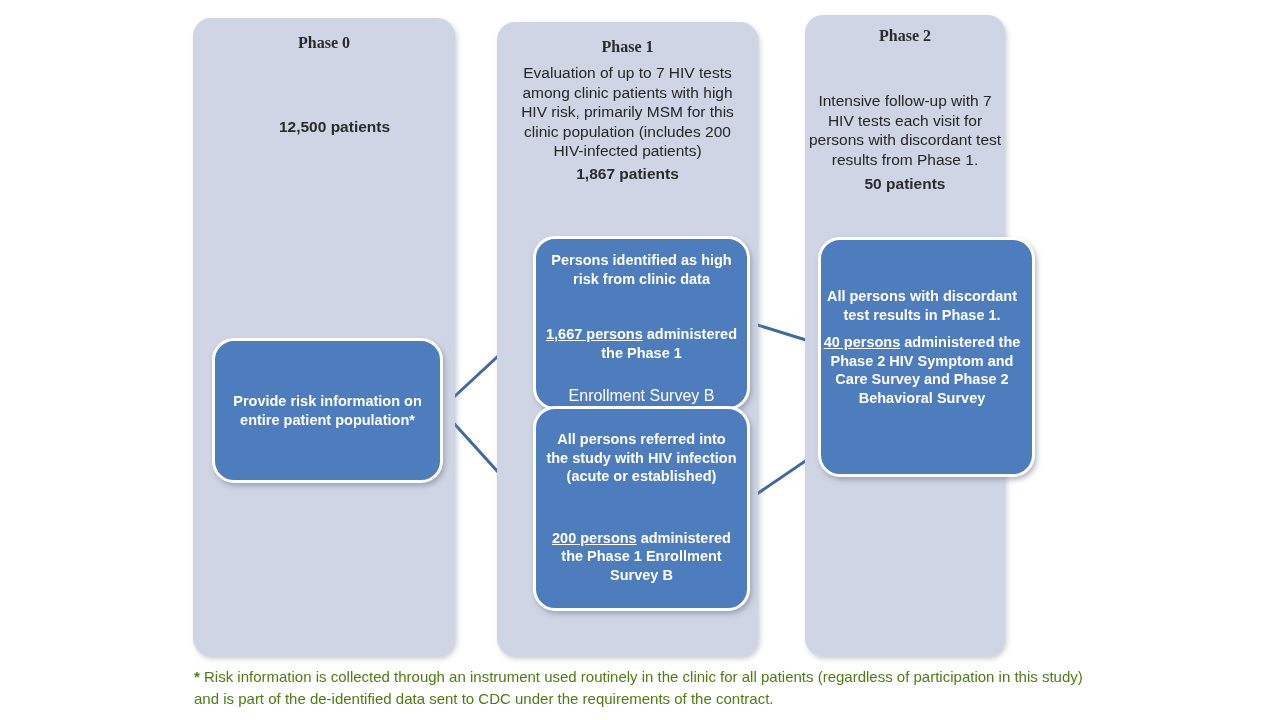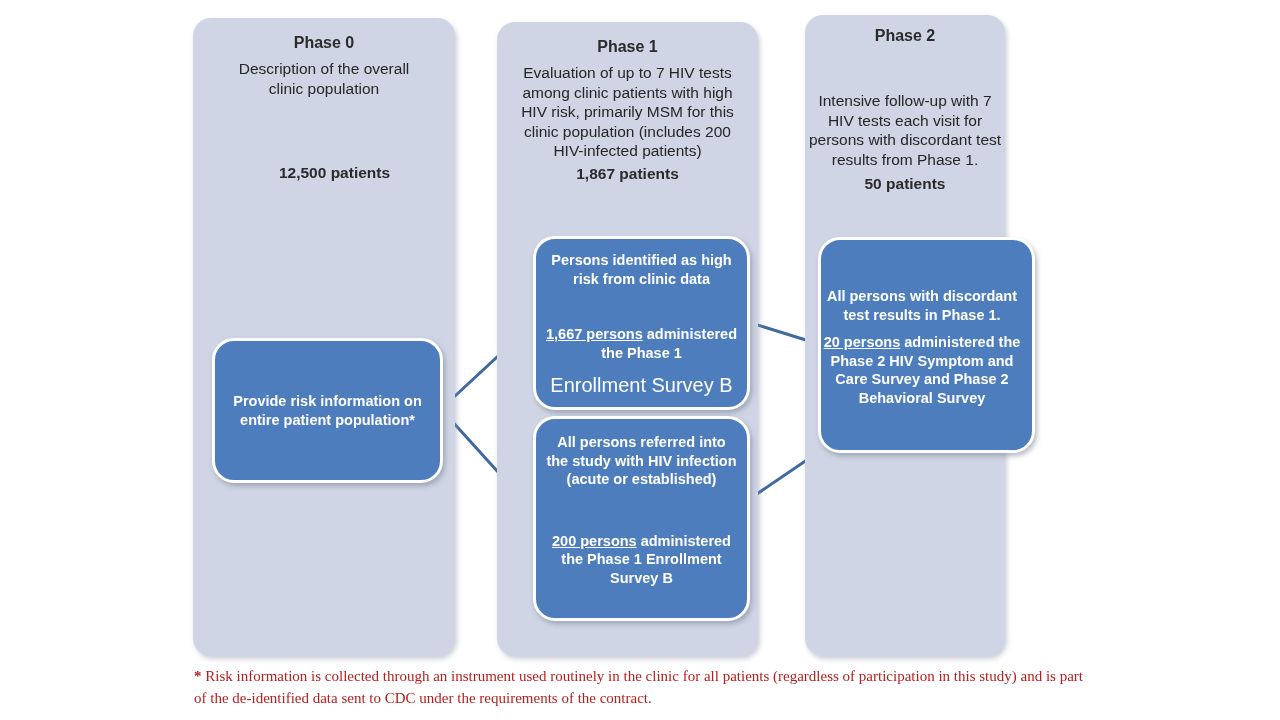--- a/index.html
+++ b/index.html
@@ -19,21 +19,21 @@
     background: #cfd5e4;
     border-radius: 18px;
     box-shadow: 2px 3px 5px rgba(140,148,165,0.45);
     text-align: center;
     color: #262626;
   }
   .col-0 { left: 193px; top: 18px;  width: 262px; height: 638px; padding-top: 16px; }
   .col-1 { left: 497px; top: 22px;  width: 261px; height: 634px; padding-top: 16px; }
   .col-2 { left: 805px; top: 15px;  width: 200px; height: 641px; padding-top: 12px; }
   .col-title {
-    font-size: 16px; font-weight: 700; color: #2b2b2b;
+    font-size: 16px; font-weight: 700; color: #2b2b2b; font-family: Liberation Serif, serif;
   }
   .col-desc {
     font-size: 15.5px; line-height: 1.26; margin: 7px auto 0 auto;
   }
   .col-0 .col-desc { max-width: 205px; }
   .col-1 .col-desc { max-width: 228px; }
   .col-2 .col-desc { max-width: 196px; margin-top: 46px; }
   .col-count {
     font-size: 15.5px; font-weight: 700; color: #2b2b2b;
   }
@@ -58,49 +58,48 @@
     color: #ffffff;
     text-align: center;
     font-size: 14.5px;
     font-weight: 700;
     line-height: 1.28;
   }
   .box-0  { left: 212px; top: 338px; width: 231px; height: 145px;
             display: flex; align-items: center; justify-content: center;
             padding: 6px 14px; }
   .box-1a { left: 533px; top: 236px; width: 217px; height: 174px; padding: 12px 10px; }
-  .box-1b { left: 533px; top: 416px; width: 217px; height: 205px; padding: 14px 10px; }
-  .box-2  { left: 818px; top: 237px; width: 217px; height: 216px; padding: 47px 9px 10px 0; }
+  .box-1b { left: 533px; top: 406px; width: 217px; height: 205px; padding: 21px 10px; }
+  .box-2  { left: 818px; top: 237px; width: 217px; height: 240px; padding: 47px 9px 10px 0; }
   .stat { font-weight: 700; text-decoration: underline; }
   .box-1a .stat-para { margin-top: 37px; }
-  .box-1a .extra-line { margin-top: 11px; font-weight: 400; font-size: 20px; }
+  .box-1a .extra-line { margin-top: 24px; font-weight: 400; font-size: 16px; }
   .box-1b .stat-para { margin-top: 43px; text-align: center; }
   .box-2  .stat-para { margin-top: 9px; }
   
   .footnote {
     position: absolute; left: 194px; top: 666px; width: 895px;
-    font-size: 15px; line-height: 1.44; color: #b91c1c; text-align: left; font-family: Liberation Serif, serif;
+    font-size: 15px; line-height: 1.44; color: #4d7c0f; text-align: left;
   }
   .fn-star { font-weight: 700; }
 </style>
 </head>
 <body>
 
 <div class="canvas">
 
   <svg class="connectors" viewBox="0 0 1280 720">
     <line x1="441" y1="409" x2="537" y2="320"></line>
     <line x1="441" y1="409" x2="537" y2="515"></line>
     <line x1="748" y1="322" x2="822" y2="345"></line>
     <line x1="748" y1="500" x2="823" y2="449"></line>
   </svg>
 
   <div class="column col-0">
     <div class="col-title">Phase 0</div>
-    <div class="col-desc">Description of the overall clinic population</div>
     <div class="col-count">12,500 patients</div>
   </div>
 
   <div class="column col-1">
     <div class="col-title">Phase 1</div>
     <div class="col-desc">Evaluation of up to 7 HIV tests among clinic patients with high HIV risk, primarily MSM for this clinic population (includes 200 HIV-infected patients)</div>
     <div class="col-count">1,867 patients</div>
   </div>
 
   <div class="column col-2">
@@ -119,18 +118,18 @@
     <div class="node-text extra-line">Enrollment Survey B</div>
   </div>
 
   <div class="node box-1b">
     <div class="node-text">All persons  referred into the study  with HIV infection (acute or established)</div>
     <div class="node-text stat-para"><span class="stat">200 persons</span><span> administered the Phase 1 Enrollment Survey B</span></div>
   </div>
 
   <div class="node box-2">
     <div class="node-text">All persons with discordant test results in Phase 1.</div>
-    <div class="node-text stat-para"><span class="stat">20 persons</span><span> administered the Phase 2 HIV Symptom and Care Survey and Phase 2 Behavioral Survey</span></div>
+    <div class="node-text stat-para"><span class="stat">40 persons</span><span> administered the Phase 2 HIV Symptom and Care Survey and Phase 2 Behavioral Survey</span></div>
   </div>
 
   <div class="footnote"><span class="fn-star">*</span><span> Risk information is collected through an instrument used routinely in the clinic for all patients (regardless of participation in this study) and is part of the de-identified data sent to CDC under the requirements of the contract.</span></div>
 
 </div>
 
 </body></html>

